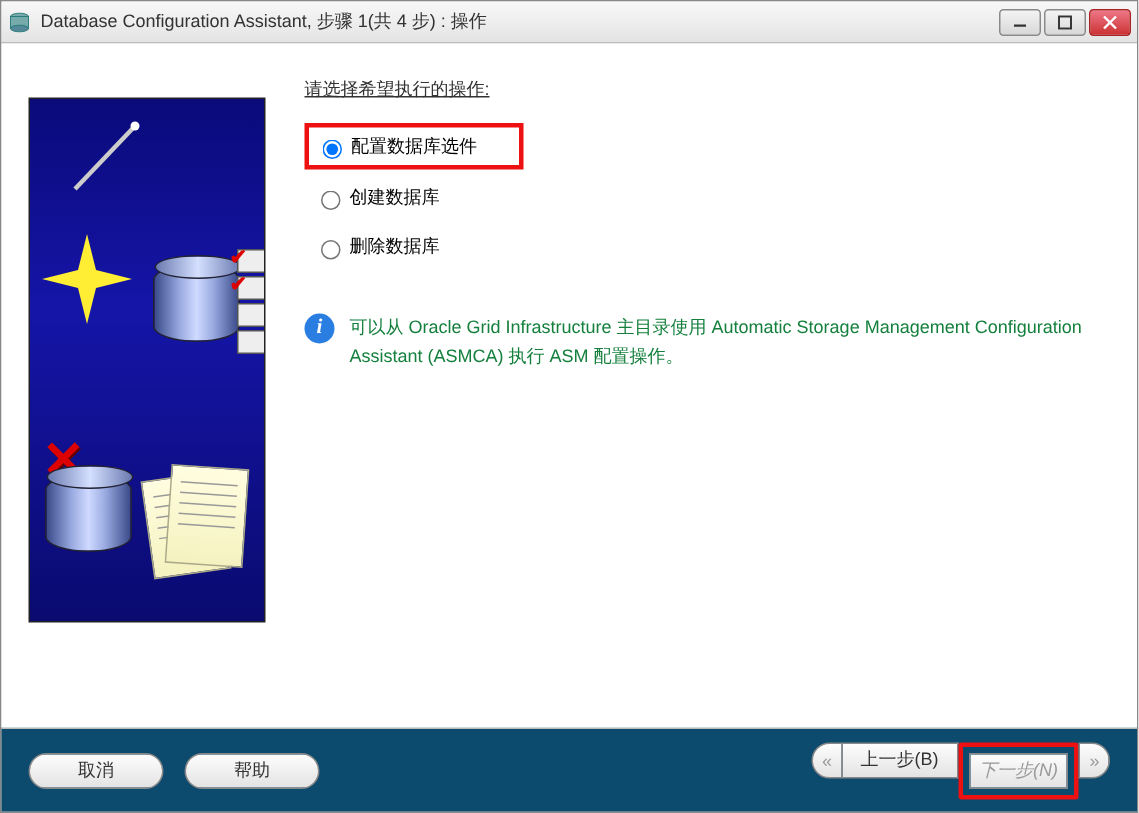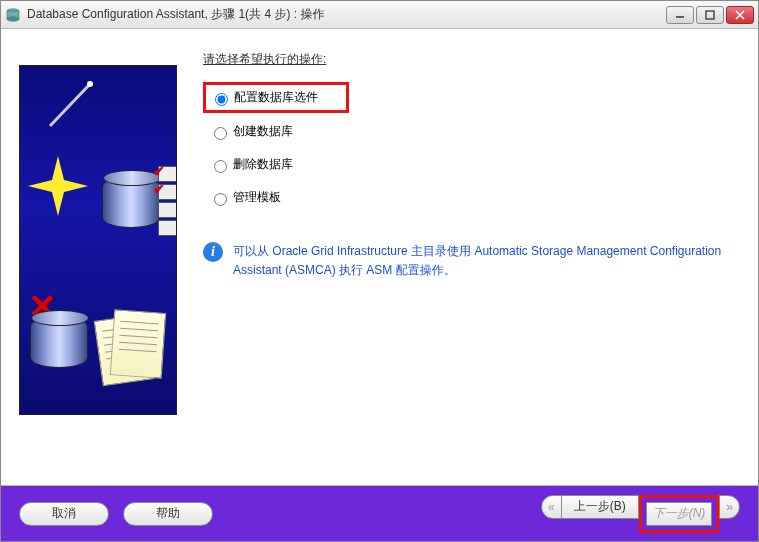--- a/index.html
+++ b/index.html
@@ -149,25 +149,25 @@
     max-width:520px;
   }
   .info-icon {
     width:20px; height:20px; border-radius:50%;
     background:#2a7de1; color:#fff; font-weight:bold; font-style:italic;
     display:flex; align-items:center; justify-content:center;
     font-size:14px;
     flex-shrink:0;
     font-family: Georgia, serif;
   }
-  .info-text { color:#1d4ed8; line-height:1.6; }
+  .info-text { color:#15803d; line-height:1.6; }
   .footer {
     height:56px;
     border-top:1px solid #bbb;
-    background:#6d28d9;
+    background:#0c4a6e;
     display:flex;
     align-items:center;
     padding:0 18px;
     gap:14px;
   }
   .footer-spacer { flex:1; }
   .btn {
     min-width:90px; height:24px;
     border:1px solid #888;
     border-radius:12px;
@@ -285,24 +285,20 @@
       <label class="radio-row">
         <input type="radio" name="op" style="">
         <span>创建数据库</span>
       </label>
 
       <label class="radio-row">
         <input type="radio" name="op" style="">
         <span>删除数据库</span>
       </label>
 
-      <label class="radio-row">
-        <input type="radio" name="op" style="">
-        <span>管理模板</span>
-      </label>
 
       <div class="info-block">
         <div class="info-icon">i</div>
         <div class="info-text">可以从 Oracle Grid Infrastructure 主目录使用 Automatic Storage Management Configuration Assistant (ASMCA) 执行 ASM 配置操作。</div>
       </div>
     </div>
 
   </div>
 
   <div class="footer">

